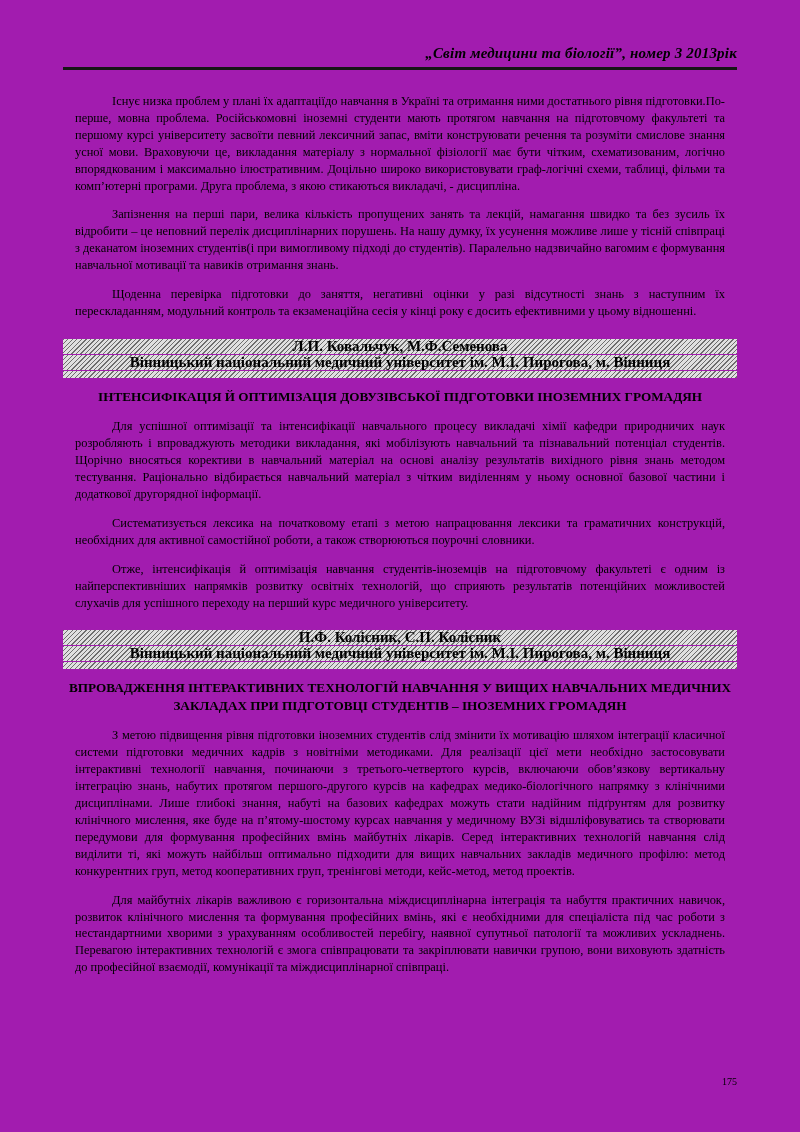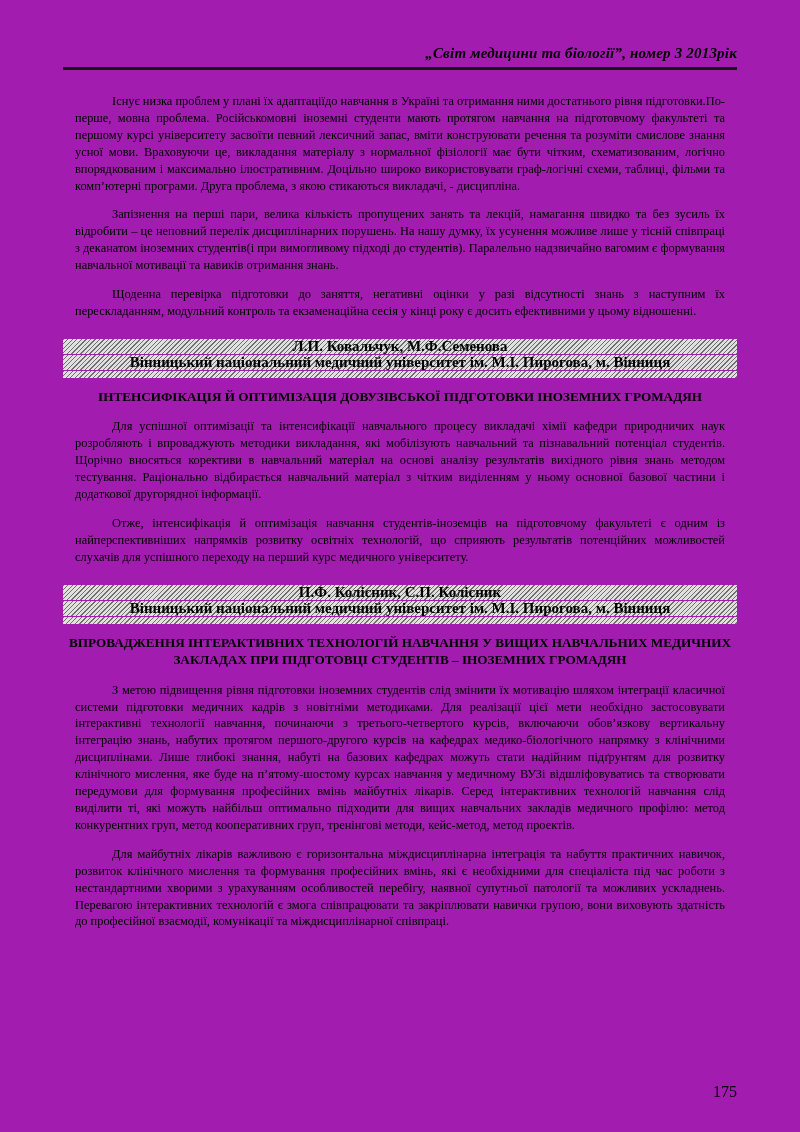--- a/index.html
+++ b/index.html
@@ -51,22 +51,22 @@
   .article-title {
     margin: 0 0 13px 0;
     text-align: center;
     font-size: 13.2px;
     font-weight: bold;
     line-height: 17.5px;
   }
   .page-number {
     position: absolute;
     right: 63px;
-    bottom: 33px;
-    font-size: 16px;
+    bottom: 43px;
+    font-size: 10px;
     line-height: 14px;
   }
 </style>
 </head>
 <body>
 
 <div class="page">
 
   <header class="page-header">
     <div class="journal-title">„Світ медицини та біології”, номер 3 2013рік</div>
@@ -82,20 +82,21 @@
     </section>
 
     <section class="article">
       <div class="hatch-block">
         <div class="hatch-row hatch-text">Л.П. Ковальчук, М.Ф.Семенова</div>
         <div class="hatch-row hatch-text">Вінницький національний медичний університет ім. М.І. Пирогова, м. Вінниця</div>
         <div class="hatch-row hatch-spacer"></div>
       </div>
       <h1 class="article-title">ІНТЕНСИФІКАЦІЯ Й ОПТИМІЗАЦІЯ ДОВУЗІВСЬКОЇ ПІДГОТОВКИ ІНОЗЕМНИХ ГРОМАДЯН</h1>
       <p class="par">Для успішної оптимізації та інтенсифікації навчального процесу викладачі хімії кафедри природничих наук розробляють і впроваджують методики викладання, які мобілізують  навчальний та пізнавальний потенціал студентів. Щорічно вносяться корективи в навчальний матеріал на основі аналізу результатів вихідного рівня знань методом тестування. Раціонально відбирається навчальний матеріал з чітким виділенням у ньому основної базової частини і додаткової другорядної інформації.</p>
+      <p class="par">Систематизується лексика на початковому етапі з метою напрацювання лексики та граматичних конструкцій, необхідних для активної самостійної роботи, а також створюються поурочні словники.</p>
       <p class="par">Отже, інтенсифікація й оптимізація  навчання студентів-іноземців на підготовчому факультеті є одним із найперспективніших напрямків розвитку освітніх технологій, що сприяють результатів потенційних можливостей слухачів для успішного переходу на перший курс медичного університету.</p>
     </section>
 
     <section class="article">
       <div class="hatch-block">
         <div class="hatch-row hatch-text">П.Ф. Колісник, С.П.  Колісник</div>
         <div class="hatch-row hatch-text">Вінницький національний медичний університет ім. М.І. Пирогова, м. Вінниця</div>
         <div class="hatch-row hatch-spacer"></div>
       </div>
       <h1 class="article-title">ВПРОВАДЖЕННЯ ІНТЕРАКТИВНИХ ТЕХНОЛОГІЙ НАВЧАННЯ У ВИЩИХ НАВЧАЛЬНИХ МЕДИЧНИХ ЗАКЛАДАХ ПРИ ПІДГОТОВЦІ СТУДЕНТІВ – ІНОЗЕМНИХ ГРОМАДЯН</h1>

